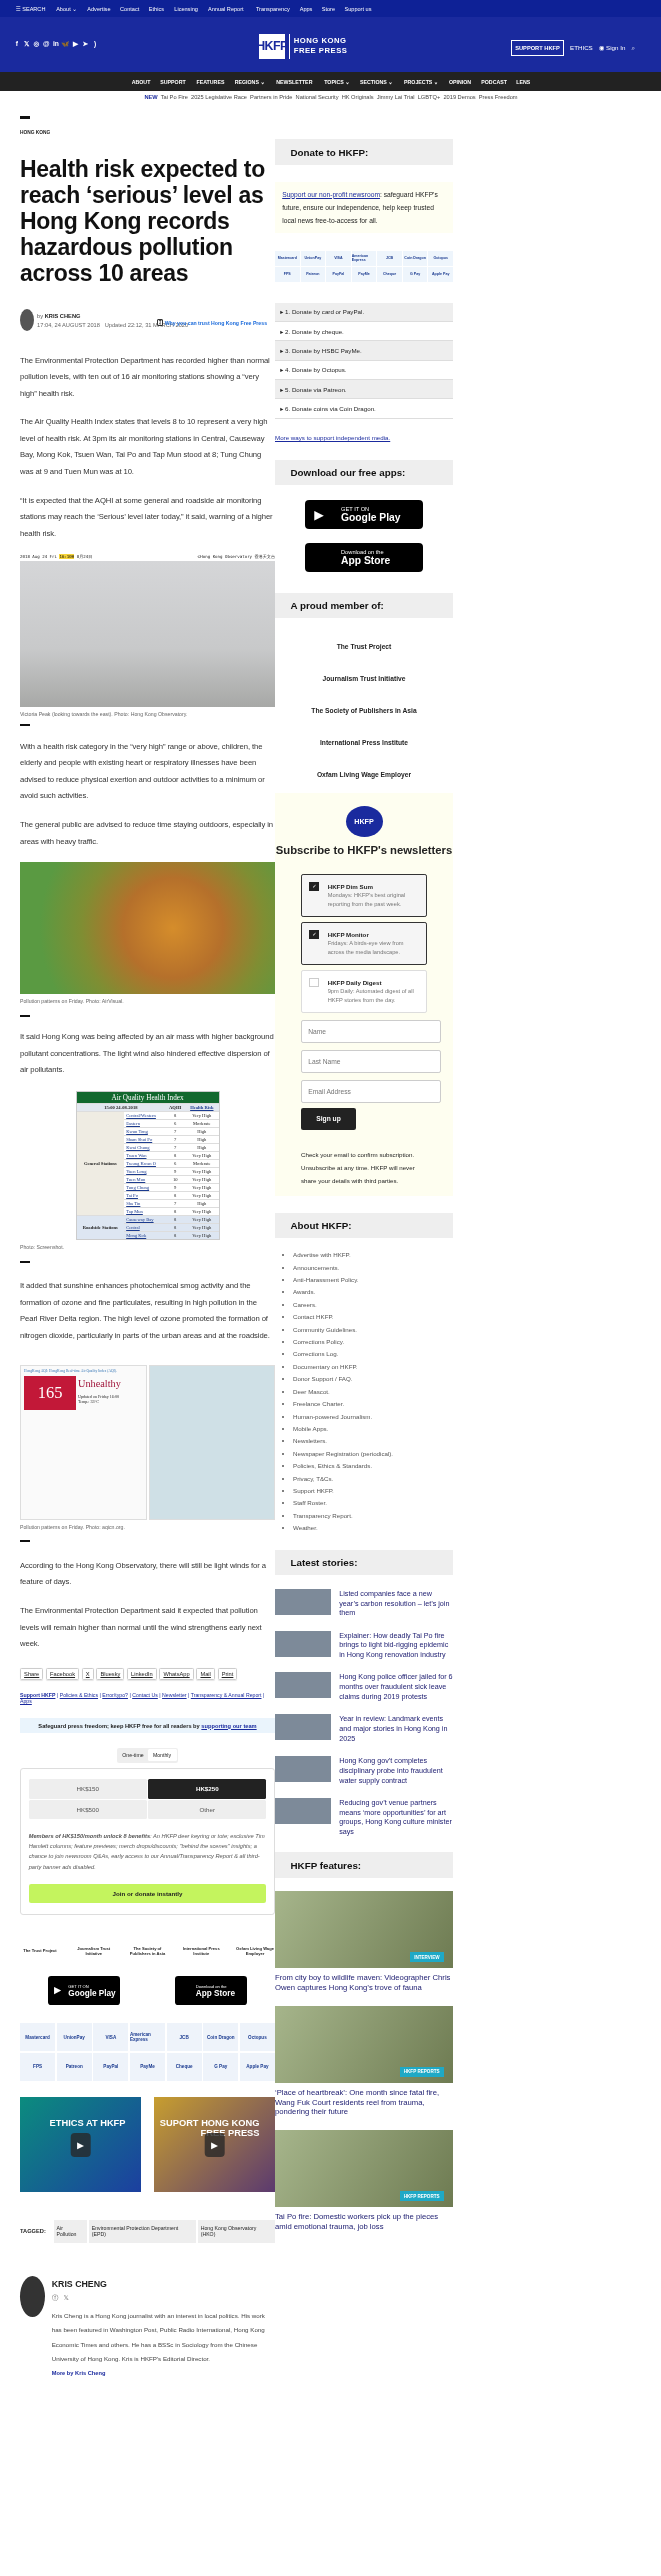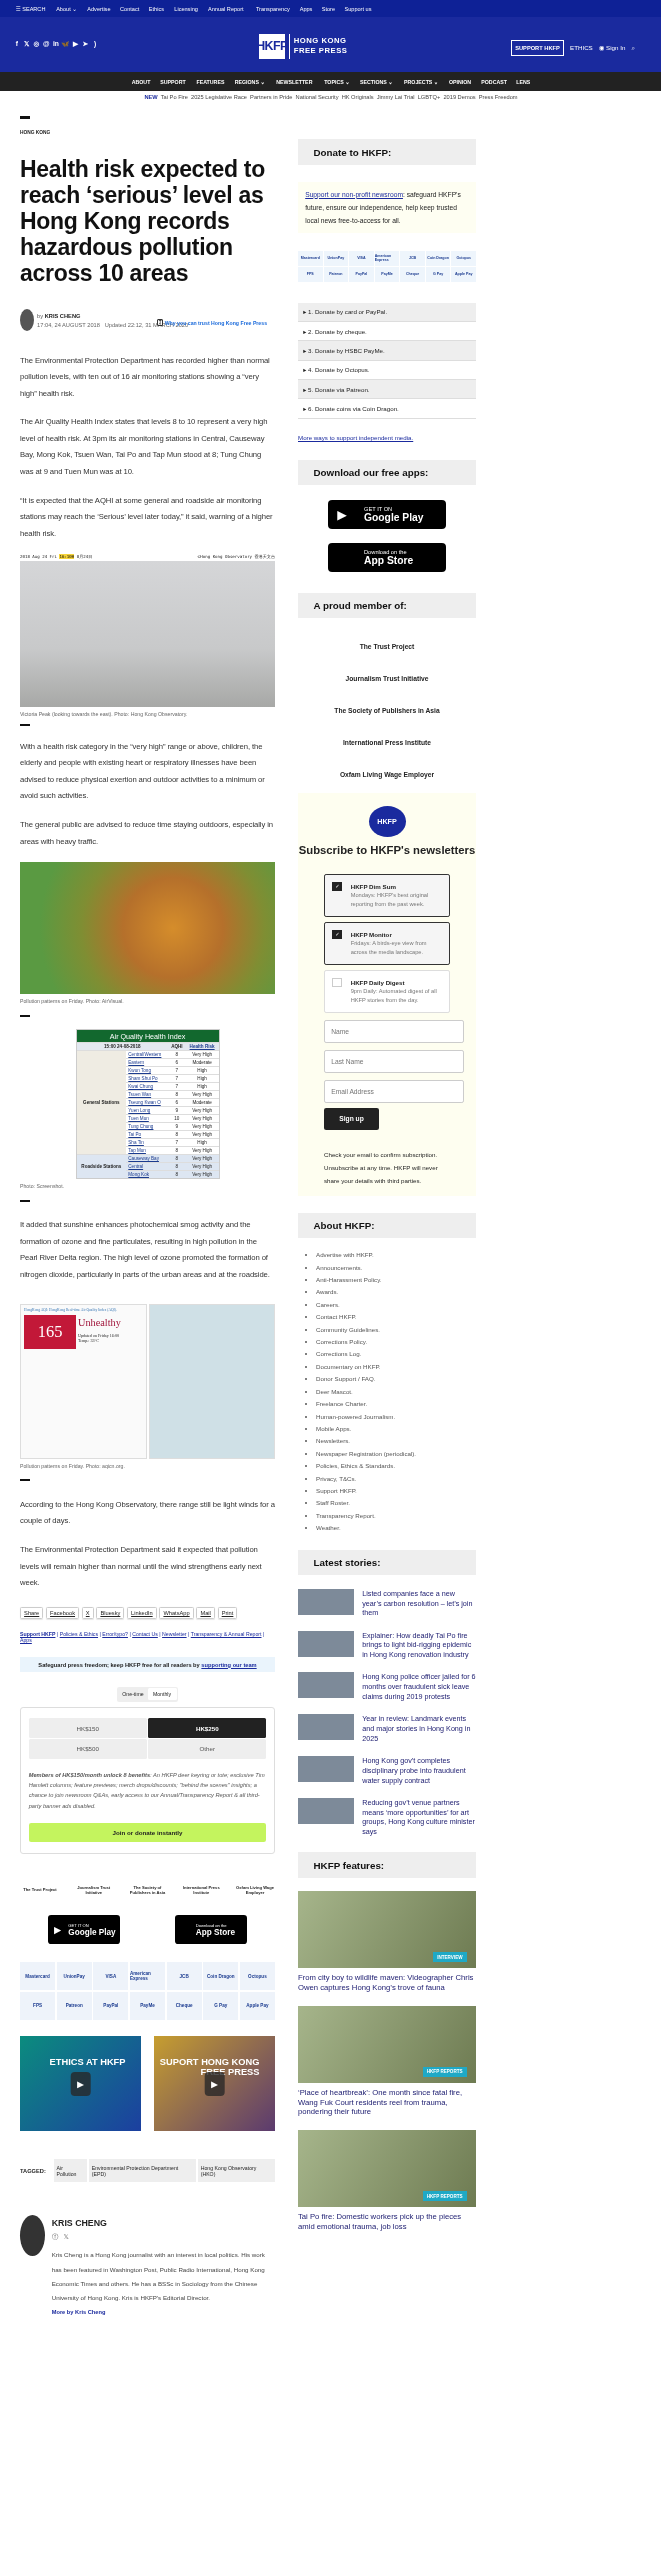--- a/index.html
+++ b/index.html
@@ -16,38 +16,38 @@
 .logo-text{color:#fff;font-size:7.7px;line-height:9.8px;font-weight:bold;letter-spacing:0.5px}
 .mast-right{position:absolute;right:27px;top:23px;display:flex;align-items:center;gap:6.2px}
 .support-btn{border:0.5px solid #fff;color:#fff;font-size:5.7px;font-weight:bold;padding:4.1px 3.1px}
 .mast-right .lnk{color:#fff;font-size:6.2px}
 .mainnav{height:19.6px;background:#222;display:flex;justify-content:center;align-items:center;gap:5.7px}
 .mainnav a{color:#fff;font-size:6.2px;font-weight:bold;text-decoration:none;transform:scaleX(.85);display:inline-block}
 .subnav{height:12.4px;display:flex;justify-content:center;align-items:center;gap:3.1px;font-size:5.7px;color:#444}
 .subnav .new{color:#1a2a9e;font-weight:bold}
 .page{display:flex;padding-left:20px}
 .main{width:255px}
-.side{width:178px;margin-left:23px}
+.side{width:178px;}
 .dash{width:9.8px;height:2.1px;background:#111;margin-top:13px}
 .kicker{font-size:5.7px;font-weight:bold;margin-top:10.8px;transform:scaleX(.85);transform-origin:left}
 h1{font-size:23px;line-height:26px;font-weight:bold;margin-top:20.6px;letter-spacing:-0.3px;color:#111}
 .byline{display:flex;align-items:center;margin-top:23px;position:relative;height:23px}
 .avatar{width:14px;height:22px;border-radius:50%;background:#555;margin-right:3.1px}
 .byline .by{font-size:5.7px;color:#555}
 .byline .by b{color:#222}
 .byline .dates{font-size:5.7px;color:#666;margin-top:2.1px}
 .trust{position:absolute;left:137px;top:10.3px;font-size:5.2px;color:#1a6adb;font-weight:bold;display:flex;align-items:center;gap:1.5px}
 .trust i{display:inline-block;width:6.2px;height:7.2px;border:0.5px solid #333;border-radius:1px;font-style:normal;font-size:4.6px;text-align:center;color:#333}
 p.body{font-size:7.7px;line-height:16.5px;color:#333;margin-top:12.4px;letter-spacing:-0.1px}
 .photo{margin-top:10.3px;position:relative;background:linear-gradient(#d5d6d8,#c8c9ca 60%,#a7a8a6);height:146px}
 .photo .stamp{position:absolute;top:-7.2px;left:0;right:0;display:flex;justify-content:space-between;font-family:"DejaVu Sans Mono",monospace;font-size:4.1px}
 .photo .stamp mark{background:#f5d33a}
 .caption{font-size:5.2px;color:#666;margin-top:4.1px}
 .map{height:132px;margin-top:12.4px;background:radial-gradient(circle at 60% 50%,#d58d2b,#b5702b 30%,#7f8e33 55%,#5a9a42 80%)}
-.aqhi{width:144px;margin:12.4px auto 0;border:0.5px solid #ccc;font-size:4.6px;font-family:Liberation Sans, sans-serif}
+.aqhi{width:144px;margin:12.4px auto 0;border:0.5px solid #ccc;font-size:4.6px;font-family:Liberation Serif, serif}
 .aqhi .hd{background:#12682e;color:#fff;text-align:center;font-size:7.2px;padding:1.5px}
 .aqhi table{width:100%;border-collapse:collapse}
 .aqhi td,.aqhi th{padding:1px 2.1px;border-top:0.5px solid #ddd}
 .aqhi th{background:#e3e8f0}
 .aqhi .grp{font-weight:bold;text-align:center;background:#efece3}
 .aqhi .road{background:#dde6f2}
 .aqhi a{color:#1b3b8f}
 .aqicn{display:flex;gap:2px;margin-top:20.6px;height:155px}
 .aqicn .panel{flex:1;border:0.5px solid #ddd;background:#fafafa;position:relative}
 .aqicn .big{position:absolute;left:3.1px;top:10.3px;width:52px;height:34px;background:#c21838;color:#fff;font-size:16.5px;display:flex;align-items:center;justify-content:center;font-family:"Liberation Serif",serif}
@@ -233,20 +233,21 @@
   </figure>
   <div class="dash" style="margin-top:7.2px"></div>
 
   <p class="body">With a health risk category in the “very high” range or above, children, the elderly and people with existing heart or respiratory illnesses have been advised to reduce physical exertion and outdoor activities to a minimum or avoid such activities.</p>
   <p class="body">The general public are advised to reduce time staying outdoors, especially in areas with heavy traffic.</p>
 
   <div class="map"></div>
   <div class="caption">Pollution patterns on Friday. Photo: AirVisual.</div>
   <div class="dash" style="margin-top:10.3px"></div>
 
+  <p class="body">It said Hong Kong was being affected by an air mass with higher background pollutant concentrations. The light wind also hindered effective dispersion of air pollutants.</p>
 
   <div class="aqhi">
     <div class="hd">Air Quality Health Index</div>
     <table>
       <thead>
         <tr>
           <th colspan="2">15:00 24-08-2018</th>
           <th>AQHI</th>
           <th><a href="#">Health Risk</a></th>
         </tr>
@@ -350,21 +351,21 @@
       <div class="upd">
             <div>Updated on Friday 16:00</div>
             <div>Temp.: 33°C</div>
           </div>
     </div>
     <div class="panel mapp"></div>
   </div>
   <div class="caption">Pollution patterns on Friday. Photo: aqicn.org.</div>
   <div class="dash" style="margin-top:10.3px"></div>
 
-  <p class="body" style="margin-top:15.5px">According to the Hong Kong Observatory, there range still be light winds for a couple of days.</p>
+  <p class="body" style="margin-top:15.5px">According to the Hong Kong Observatory, there will still be light winds for a feature of days.</p>
   <p class="body">The Environmental Protection Department said it expected that pollution levels will remain higher than normal until the wind strengthens early next week.</p>
 
   <div class="share">
     <a href="#">Share</a>
     <a href="#">Facebook</a>
     <a href="#">X</a>
     <a href="#">Bluesky</a>
     <a href="#">LinkedIn</a>
     <a href="#">WhatsApp</a>
     <a href="#">Mail</a>

